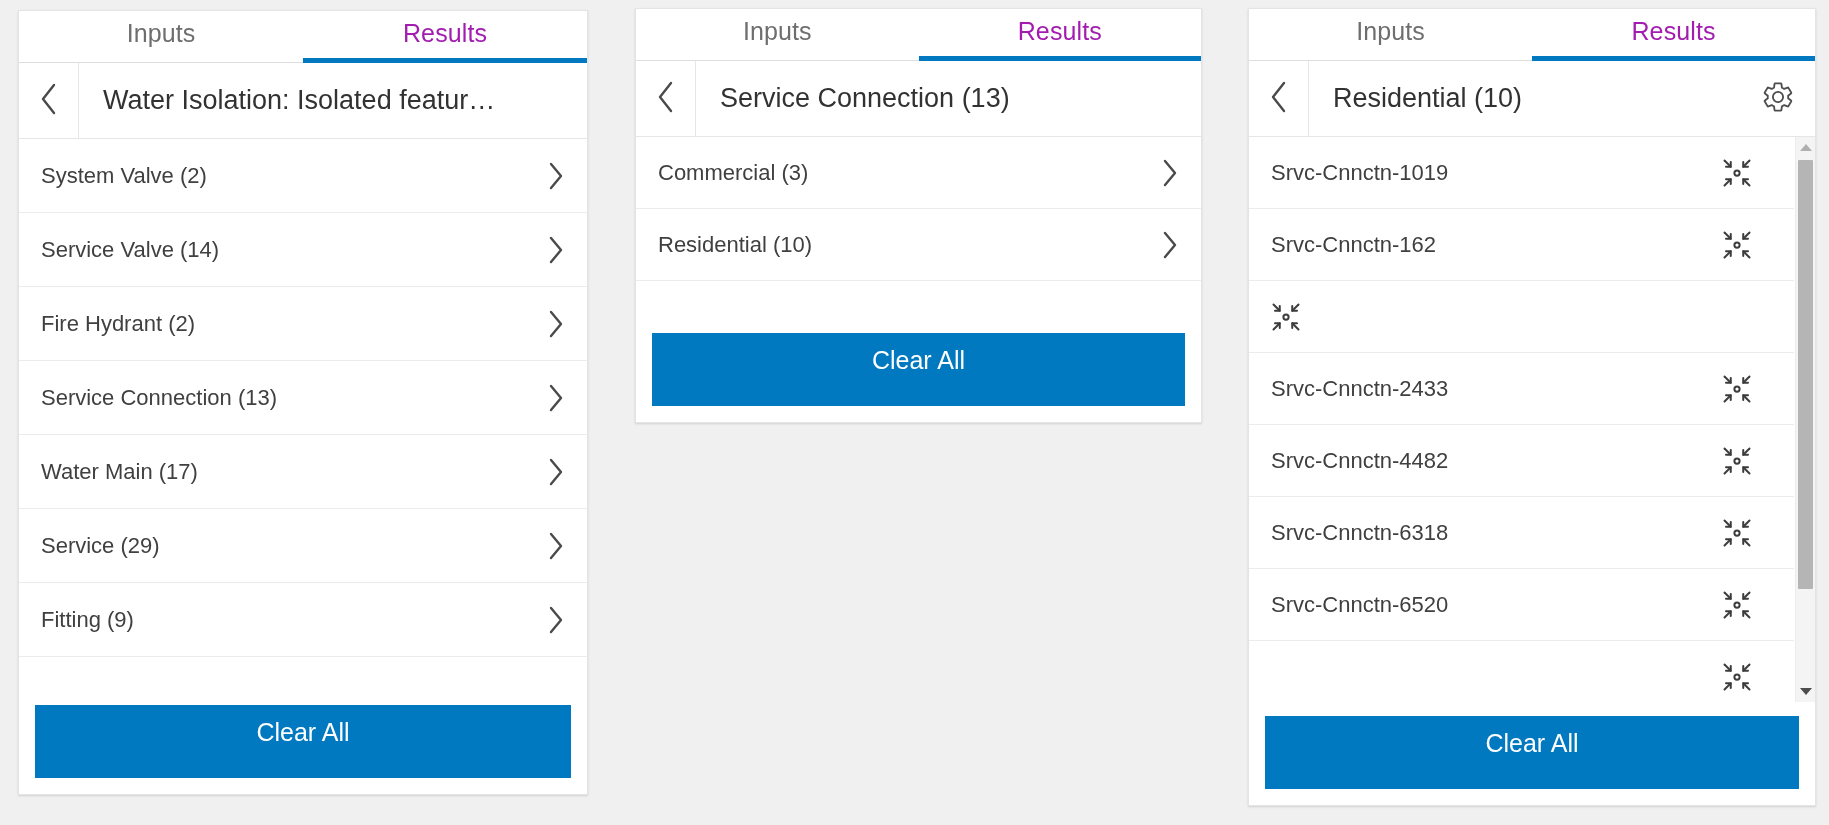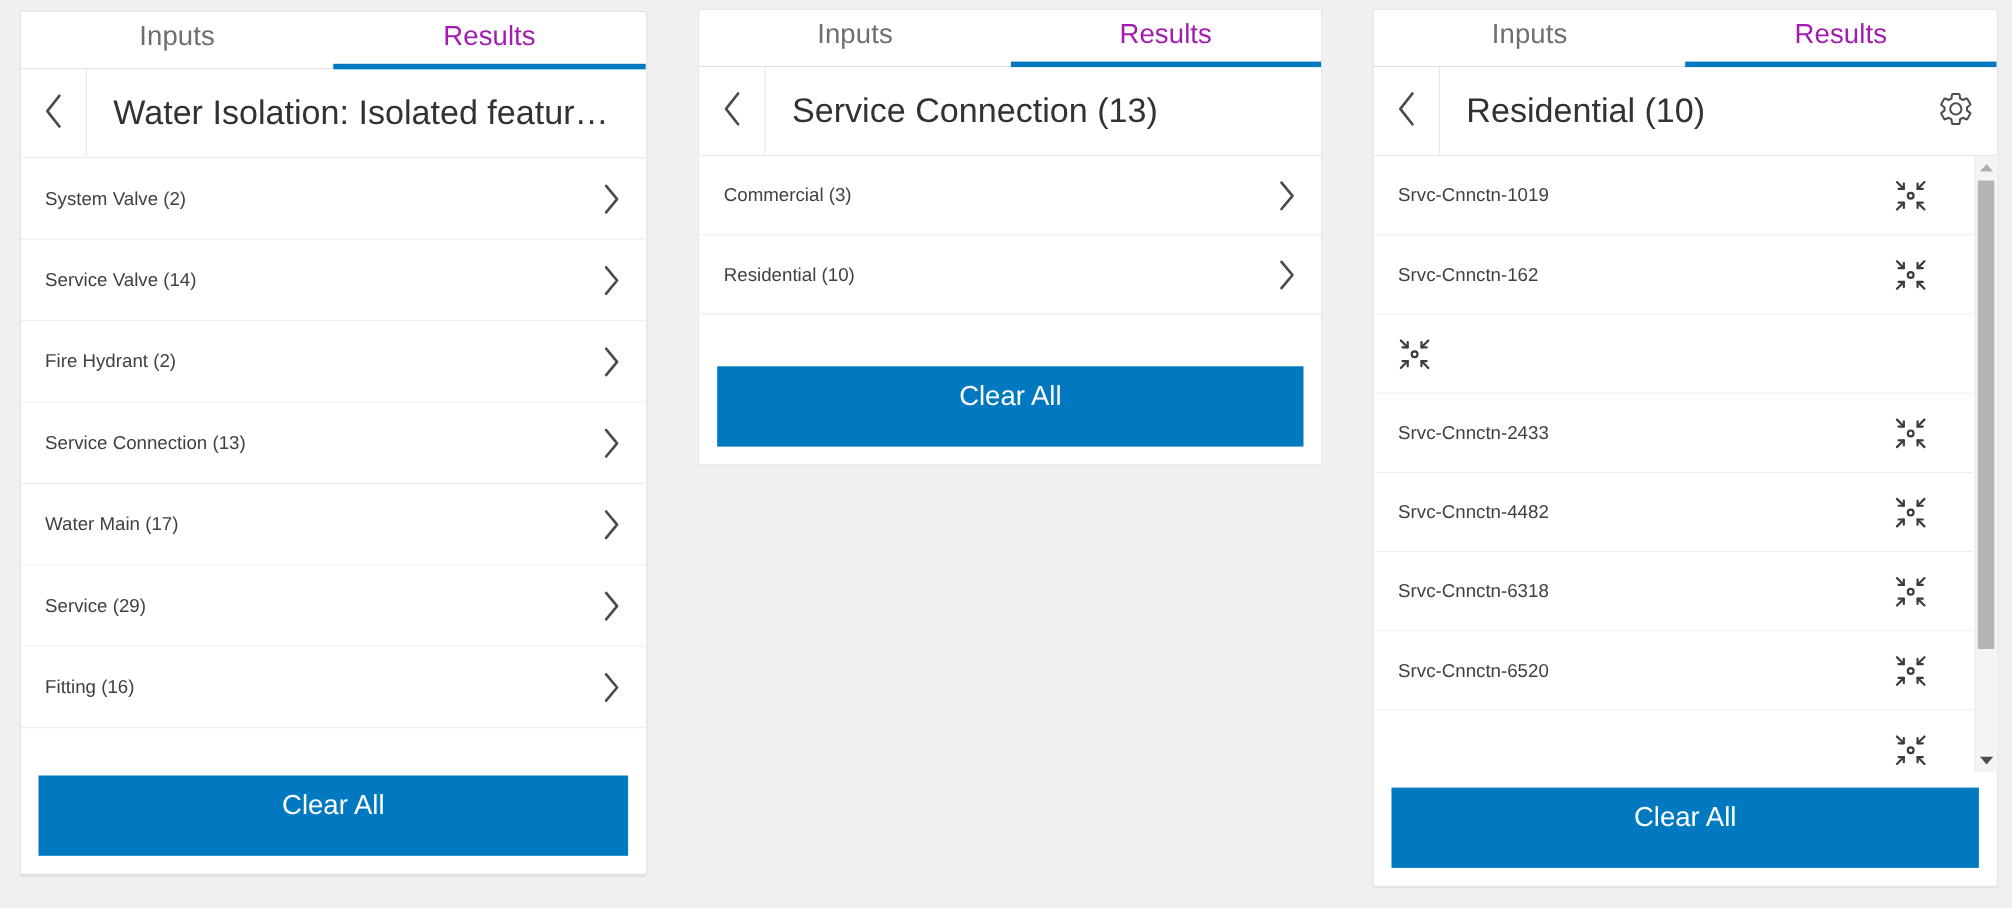--- a/index.html
+++ b/index.html
@@ -67,21 +67,21 @@
     align-items: center;
     justify-content: center;
     border-right: 1px solid #e6e6e6;
     cursor: pointer;
     color: #4a4a4a;
   }
   .panel-title {
     flex: 1 1 auto;
     display: flex;
     align-items: center;
-    font-size: 31px;
+    font-size: 27px;
     color: #323232;
     padding: 22px 10px 22px 24px;
     white-space: nowrap;
     overflow: hidden;
     text-overflow: ellipsis;
     min-width: 0;
   }
   .gear-btn {
     flex: 0 0 auto;
     display: flex;
@@ -106,21 +106,21 @@
   .row {
     display: flex;
     align-items: center;
     border-bottom: 1px solid #ececec;
     padding: 0 22px 0 22px;
     cursor: pointer;
     background: #ffffff;
   }
   .row .label {
     flex: 1 1 auto;
-    font-size: 17px;
+    font-size: 22px;
     color: #404040;
     white-space: nowrap;
     overflow: hidden;
     text-overflow: ellipsis;
   }
   .row .chev {
     flex: 0 0 auto;
     color: #4a4a4a;
     display: flex;
     align-items: center;
@@ -265,21 +265,21 @@
         </li>
         <li class="row">
           <span class="label">Service (29)</span>
           <span class="chev">
             <svg width="18" height="30" viewBox="0 0 18 30">
                 <polyline points="4,3 14,15 4,27" fill="none" stroke="#4a4a4a" stroke-width="2.4" stroke-linecap="round" stroke-linejoin="round"></polyline>
               </svg>
           </span>
         </li>
         <li class="row">
-          <span class="label">Fitting (16)</span>
+          <span class="label">Fitting (9)</span>
           <span class="chev">
             <svg width="18" height="30" viewBox="0 0 18 30">
                 <polyline points="4,3 14,15 4,27" fill="none" stroke="#4a4a4a" stroke-width="2.4" stroke-linecap="round" stroke-linejoin="round"></polyline>
               </svg>
           </span>
         </li>
       </ul>
     </div>
 
     <div class="panel-foot">

